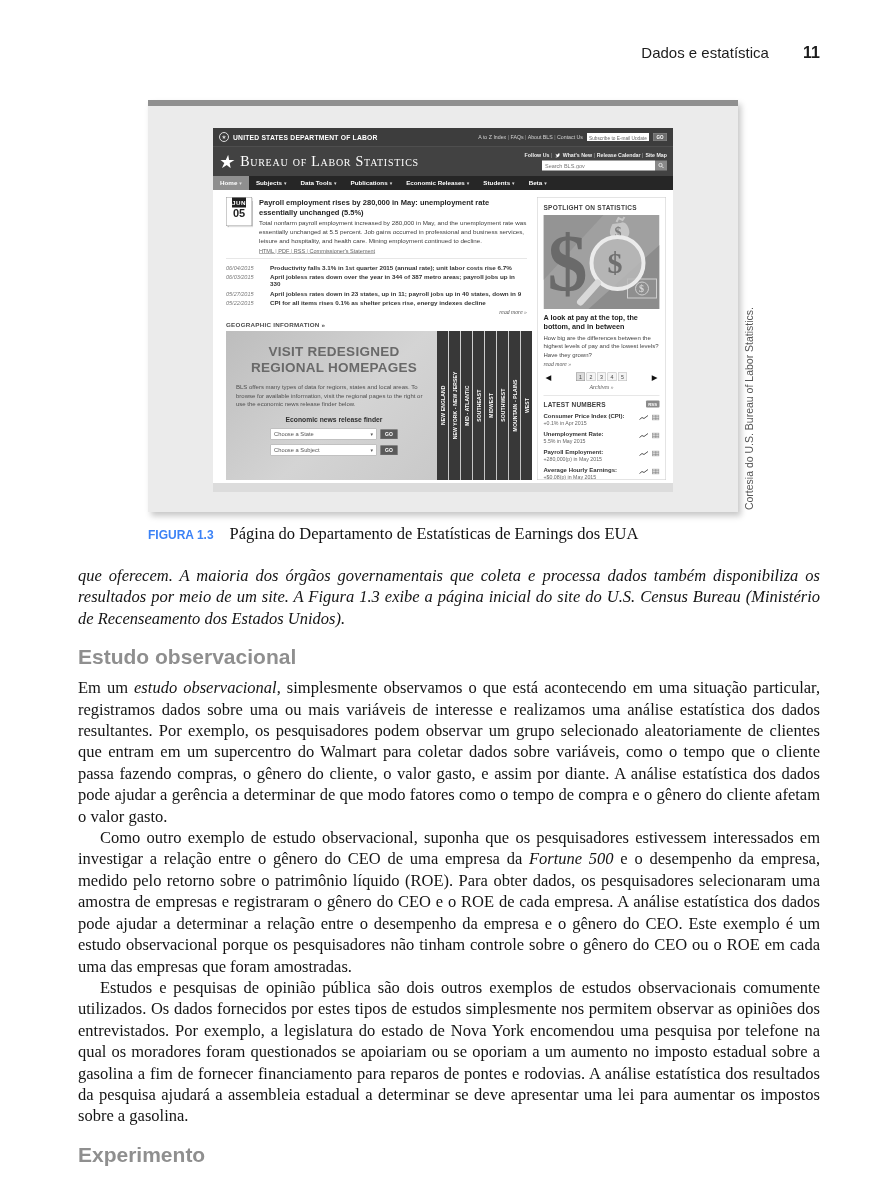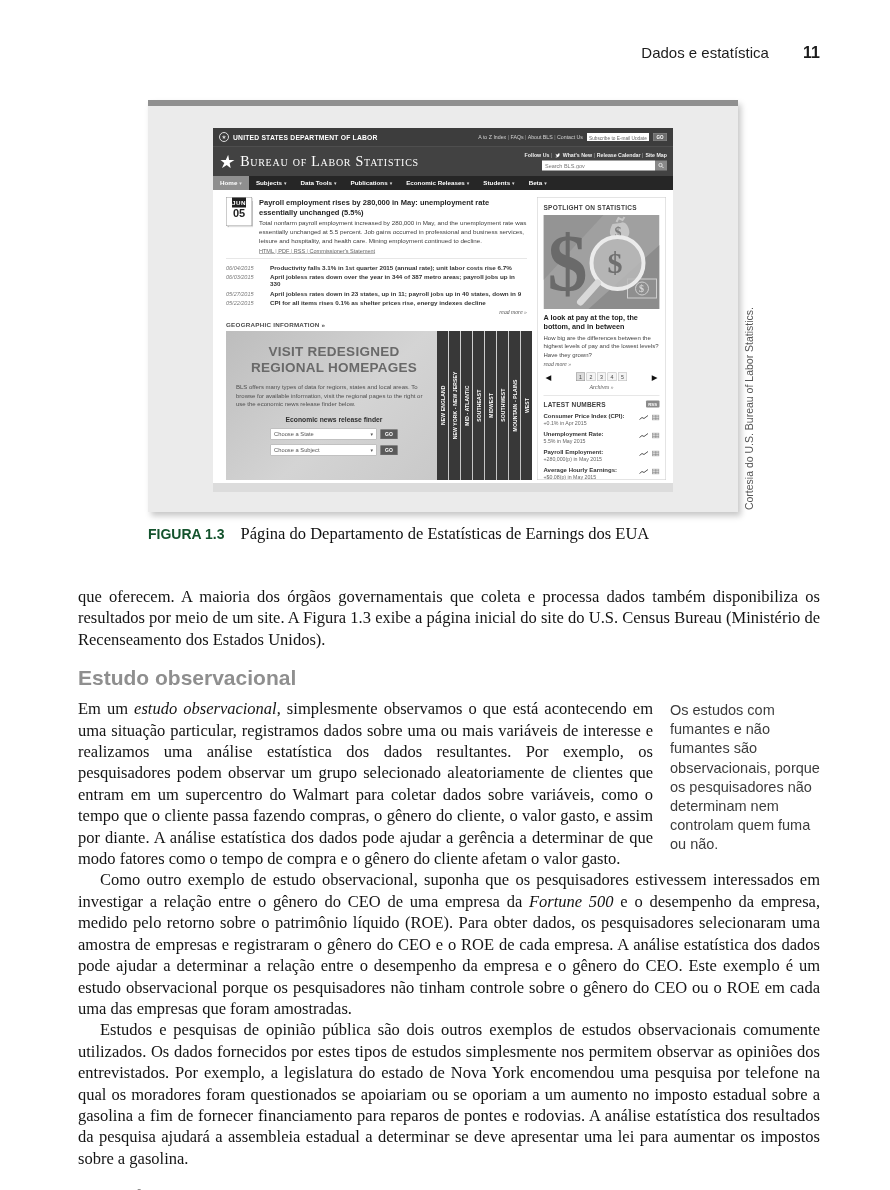--- a/index.html
+++ b/index.html
@@ -101,24 +101,24 @@
   .ln-item { display:flex; align-items:flex-start; margin-top:9px; }
   .ln-main { flex:1; }
   .ln-label { font-size:12px; font-weight:bold; color:#333; }
   .ln-value { font-size:10.5px; color:#666; margin-top:1px; }
   .ln-icons { display:flex; gap:6px; padding-top:4px; }
   .ln-icons svg { cursor:pointer; }
   .shot-footer { height:24px; background:#dcdcdc; margin-top:6px; }
 
   
   .caption { margin:12px 0 0 70px; }
-  .cap-label { font-family:"Liberation Sans",sans-serif; font-weight:bold; font-size:14px; color:#14532d; margin-right:16px; }
+  .cap-label { font-family:"Liberation Sans",sans-serif; font-weight:bold; font-size:12px; color:#3b82f6; margin-right:16px; }
   .cap-text { font-family:"Liberation Serif",serif; font-size:16.5px; color:#111; }
   .body-p { font-family:"Liberation Serif",serif; font-size:16.5px; line-height:21.4px; color:#141414; text-align:justify; margin:0; }
-  .intro { margin-top:42px; }
+  .intro { margin-top:21px;font-style:italic; }
   .sec-head { font-family:"Liberation Sans",sans-serif; font-weight:bold; font-size:21px; color:#8f8f8f; margin:16px 0 8px; }
   .indent { text-indent:22px; }
   .margin-note { float:right; width:150px; margin:3px 0 8px 17px; font-family:"Liberation Sans",sans-serif;
                  font-size:14.5px; line-height:1.32; color:#3d3d3d; text-align:left; text-indent:0; }
 </style>
 </head>
 <body>
 
 <div class="page">
 
@@ -404,21 +404,20 @@
 
   <div class="caption">
     <span class="cap-label">FIGURA 1.3</span><span class="cap-text">Página do Departamento de Estatísticas de Earnings dos EUA</span>
   </div>
 
   <p class="body-p intro">que oferecem. A maioria dos órgãos governamentais que coleta e processa dados também disponibiliza os resultados por meio de um site. A Figura 1.3 exibe a página inicial do site do U.S. Census Bureau (Ministério de Recenseamento dos Estados Unidos).</p>
 
   <h2 class="sec-head">Estudo observacional</h2>
 
   <div class="body-p">
-    <span class="margin-note">Os estudos com fumantes e não fumantes são observacionais, porque os pesquisadores não determinam nem controlam quem fuma ou não.</span>
     <span>Em um </span><em>estudo observacional</em><span>, simplesmente observamos o que está acontecendo em uma situação particular, registramos dados sobre uma ou mais variáveis de interesse e realizamos uma análise estatística dos dados resultantes. Por exemplo, os pesquisadores podem observar um grupo selecionado aleatoriamente de clientes que entram em um supercentro do Walmart para coletar dados sobre variáveis, como o tempo que o cliente passa fazendo compras, o gênero do cliente, o valor gasto, e assim por diante. A análise estatística dos dados pode ajudar a gerência a determinar de que modo fatores como o tempo de compra e o gênero do cliente afetam o valor gasto.</span>
   </div>
 
   <p class="body-p indent">
     <span>Como outro exemplo de estudo observacional, suponha que os pesquisadores estivessem interessados em investigar a relação entre o gênero do CEO de uma empresa da </span><em>Fortune 500</em><span> e o desempenho da empresa, medido pelo retorno sobre o patrimônio líquido (ROE). Para obter dados, os pesquisadores selecionaram uma amostra de empresas e registraram o gênero do CEO e o ROE de cada empresa. A análise estatística dos dados pode ajudar a determinar a relação entre o desempenho da empresa e o gênero do CEO. Este exemplo é um estudo observacional porque os pesquisadores não tinham controle sobre o gênero do CEO ou o ROE em cada uma das empresas que foram amostradas.</span>
   </p>
 
   <p class="body-p indent">Estudos e pesquisas de opinião pública são dois outros exemplos de estudos observacionais comumente utilizados. Os dados fornecidos por estes tipos de estudos simplesmente nos permitem observar as opiniões dos entrevistados. Por exemplo, a legislatura do estado de Nova York encomendou uma pesquisa por telefone na qual os moradores foram questionados se apoiariam ou se oporiam a um aumento no imposto estadual sobre a gasolina a fim de fornecer financiamento para reparos de pontes e rodovias. A análise estatística dos resultados da pesquisa ajudará a assembleia estadual a determinar se deve apresentar uma lei para aumentar os impostos sobre a gasolina.</p>
 
   <h2 class="sec-head">Experimento</h2>

